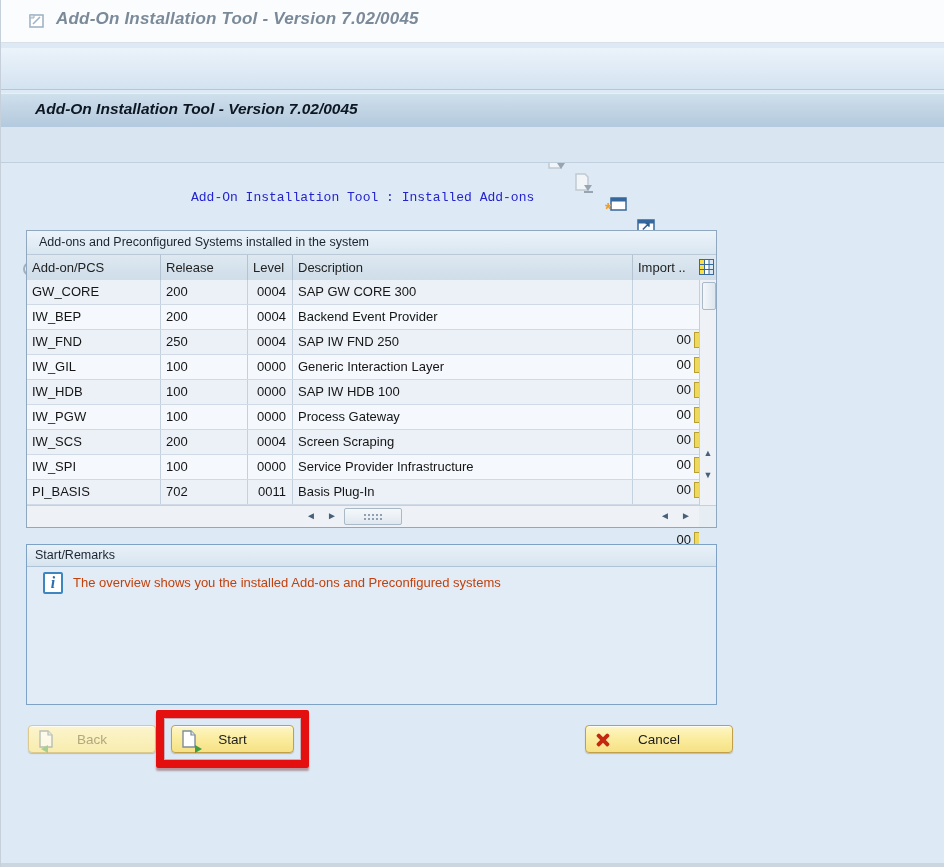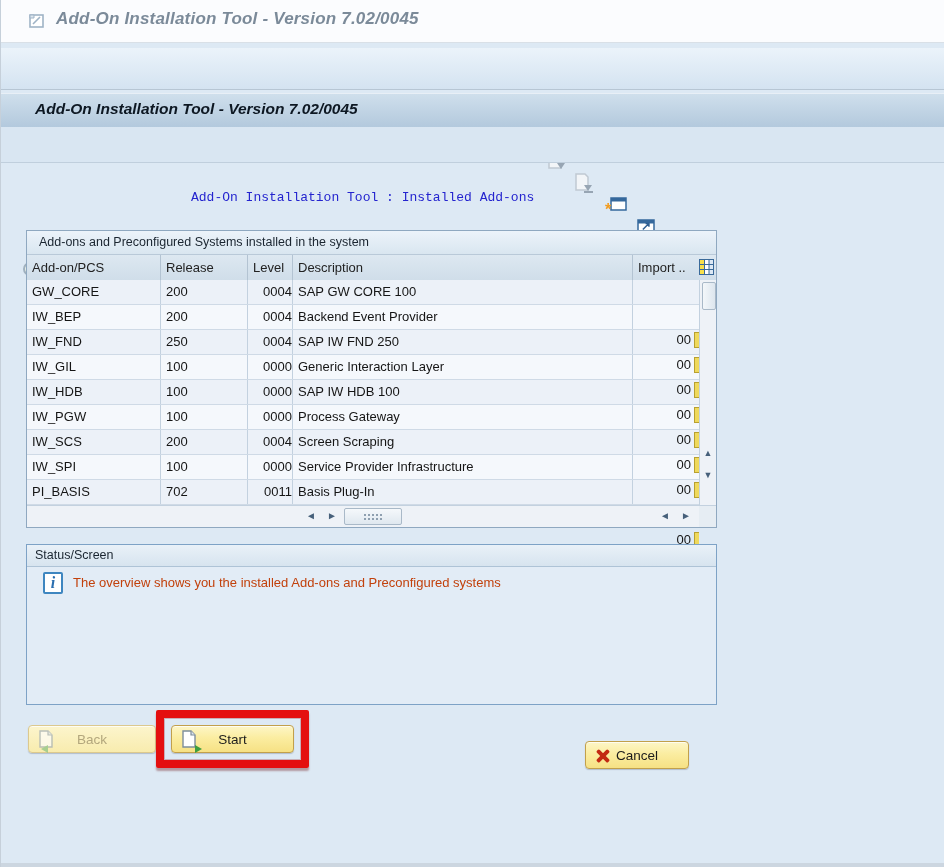--- a/index.html
+++ b/index.html
@@ -75,21 +75,21 @@
   .hcell{height:26px;line-height:26px;font-size:13px;color:#222;padding-left:5px;border-right:1px solid #b3c3d2;box-sizing:border-box;}
   .h0{width:134px;} .h1{width:87px;} .h2{width:45px;} .h3{width:340px;} .h4{width:66px;border-right:none;}
   .cfg-icon{position:absolute;right:2px;top:28px;}
   .tbodyc{position:absolute;left:0;top:49px;width:672px;height:225px;}
   .trow{display:flex;height:25px;background:#ecf1f8;border-bottom:1px solid #cfdae6;box-sizing:border-box;}
   .trow.alt{background:#f5f8fc;}
   .tcell{height:24px;line-height:24px;font-size:13px;color:#151515;padding-left:5px;
          border-right:1px solid #c3d1df;box-sizing:border-box;overflow:hidden;white-space:nowrap;}
   .trow .tcell:nth-child(1){width:134px;}
   .trow .tcell:nth-child(2){width:87px;}
-  .trow .tcell:nth-child(3){width:45px;text-align:right;padding-right:0;padding-left:0;}
+  .trow .tcell:nth-child(3){width:45px;text-align:right;padding-right:6px;padding-left:0;}
   .trow .tcell:nth-child(4){width:340px;}
   .trow .tcell:nth-child(5){width:66px;text-align:right;padding-right:8px;border-right:none;position:relative;margin-top:48px;}
   .trow .tcell:nth-child(5)::after{content:"";position:absolute;right:0;top:4px;bottom:4px;width:4px;
          background:#efd95c;border:1px solid #b8a030;border-right:none;}
   .vscroll{position:absolute;right:0;top:49px;width:17px;height:225px;background:#eef2f7;border-left:1px solid #c3d1df;box-sizing:border-box;}
   .vthumb{position:absolute;left:2px;top:2px;width:12px;height:26px;background:linear-gradient(90deg,#f3f7fa,#dde6ee);
           border:1px solid #a9b9c8;border-radius:2px;}
   .varr{position:absolute;left:0;width:16px;text-align:center;font-size:9px;color:#46607a;cursor:default;}
   .hscroll{position:absolute;left:0;bottom:0;width:672px;height:22px;background:#eef2f7;border-top:1px solid #c3d1df;box-sizing:border-box;}
   .hcorner{position:absolute;right:0;bottom:0;width:17px;height:22px;background:#e6edf3;border-top:1px solid #c3d1df;box-sizing:border-box;}
@@ -112,21 +112,21 @@
 
   
   .btn{position:absolute;top:725px;height:28px;border:1px solid #c2a04b;border-radius:4px;
        background:linear-gradient(180deg,#fdf6c7 0%,#fbeda1 45%,#f6e184 100%);
        box-shadow:inset 0 1px 0 rgba(255,255,255,.75), 0 1px 1px rgba(80,90,110,.3);
        font-family:inherit;font-size:13.5px;color:#1c1c1c;display:flex;align-items:center;justify-content:center;
        box-sizing:border-box;padding:0;cursor:default;}
   #btn-back{left:27px;width:128px;color:#b3a77d;border-color:#dcc98e;
             background:linear-gradient(180deg,#fcf5cd,#f8ecae);}
   #btn-start{left:170px;width:123px;}
-  #btn-cancel{left:584px;width:104px;margin-top:16px;}
+  #btn-cancel{left:584px;width:148px;}
   .btn-pg{position:absolute;left:8px;top:4px;width:17px;height:19px;}
   .tri-r{position:absolute;left:15px;top:15px;width:0;height:0;border-top:4px solid transparent;
          border-bottom:4px solid transparent;border-left:7px solid #3f9e3f;}
   .tri-l{position:absolute;left:4px;top:15px;width:0;height:0;border-top:4px solid transparent;
          border-bottom:4px solid transparent;border-right:7px solid #7ebf7e;}
   .red-x{position:absolute;left:10px;top:7px;width:13px;height:13px;}
   .red-x::before,.red-x::after{content:"";position:absolute;left:5px;top:-1px;width:4px;height:16px;background:#c32912;border-radius:1.5px;}
   .red-x::before{transform:rotate(45deg);} .red-x::after{transform:rotate(-45deg);}
 
   .red-ring{position:absolute;left:155px;top:710px;width:153px;height:58px;border:8px solid #e40f0f;
@@ -324,21 +324,21 @@
           <rect x="10" y="1" width="4" height="14" fill="#dce8f4"></rect>
           <path d="M5.5 1 v14 M10 1 v14 M1 5.5 h13 M1 10.5 h13" stroke="#3a6a9a" stroke-width="1"></path>
         </svg>
     </span>
 
     <div class="tbodyc">
         <div class="trow">
           <div class="tcell">GW_CORE</div>
           <div class="tcell">200</div>
           <div class="tcell">0004</div>
-          <div class="tcell">SAP GW CORE 100</div>
+          <div class="tcell">SAP GW CORE 300</div>
           <div class="tcell">00</div>
         </div>
         <div class="trow alt">
           <div class="tcell">IW_BEP</div>
           <div class="tcell">200</div>
           <div class="tcell">0004</div>
           <div class="tcell">Backend Event Provider</div>
           <div class="tcell">00</div>
         </div>
         <div class="trow">
@@ -402,21 +402,21 @@
       <span class="harr" style="left:279px">◄</span>
       <span class="harr" style="left:300px">►</span>
       <span class="hthumb"></span>
       <span class="harr" style="left:633px">◄</span>
       <span class="harr" style="left:654px">►</span>
     </div>
     <div class="hcorner"></div>
   </div>
 
   <div class="statusbox">
-    <div class="box-title2">Status/Screen</div>
+    <div class="box-title2">Start/Remarks</div>
     <span class="info-badge">i</span>
     <div class="st-line1">The overview shows you the installed Add-ons and Preconfigured systems</div>
   </div>
 
   <button class="btn" id="btn-back">
     <span class="btn-pg" style="opacity:.65">
       <svg width="16" height="18" viewBox="0 0 16 18">
           <path d="M2 1 h8 l4 4 v12 h-12 z" fill="#fff" stroke="#97a5b3" stroke-width="1.4"></path>
           <path d="M10 1 v4 h4" fill="#dde4ec" stroke="#97a5b3" stroke-width="1.2"></path>
         </svg>

